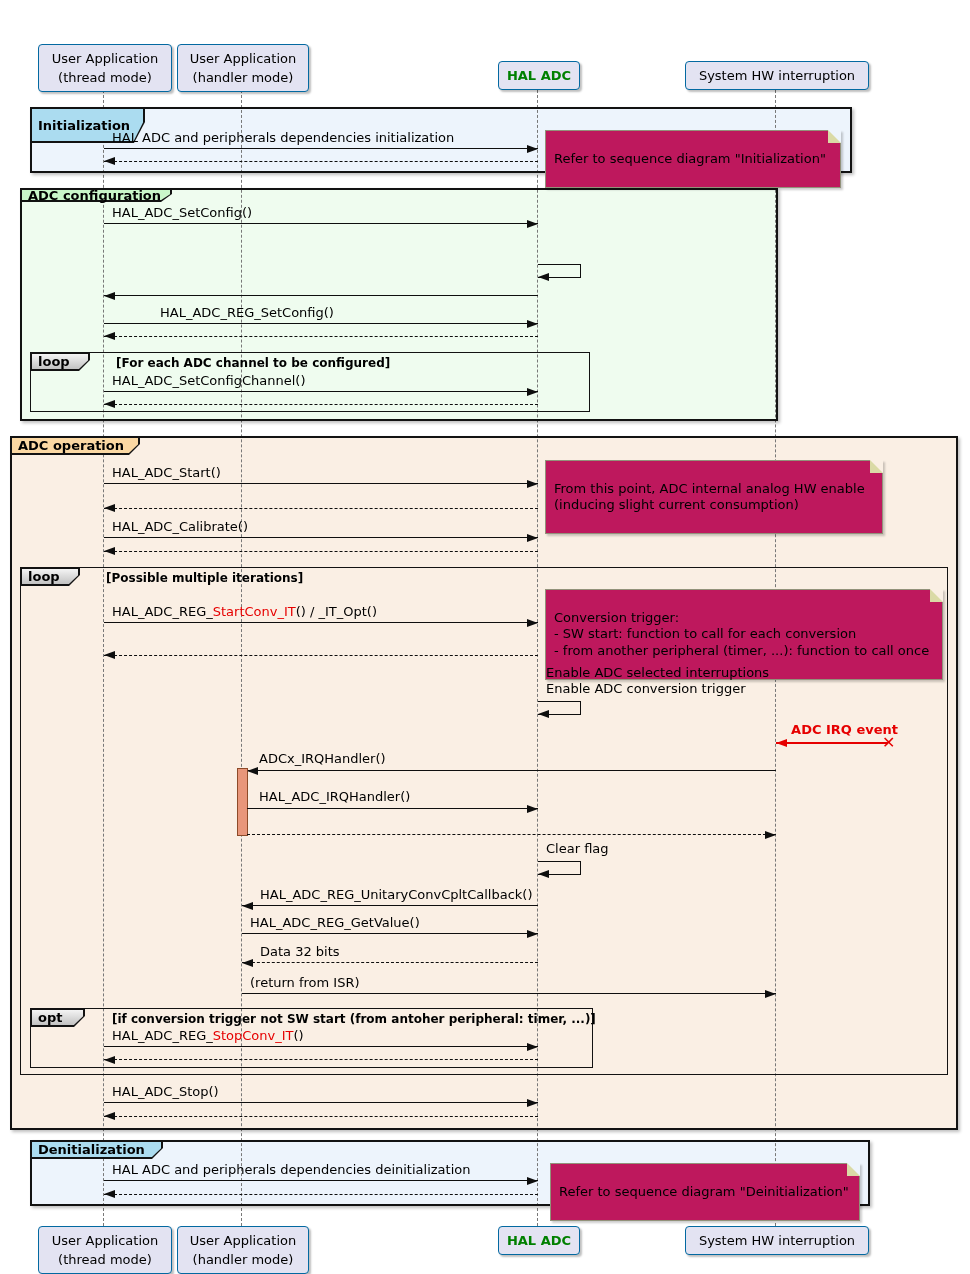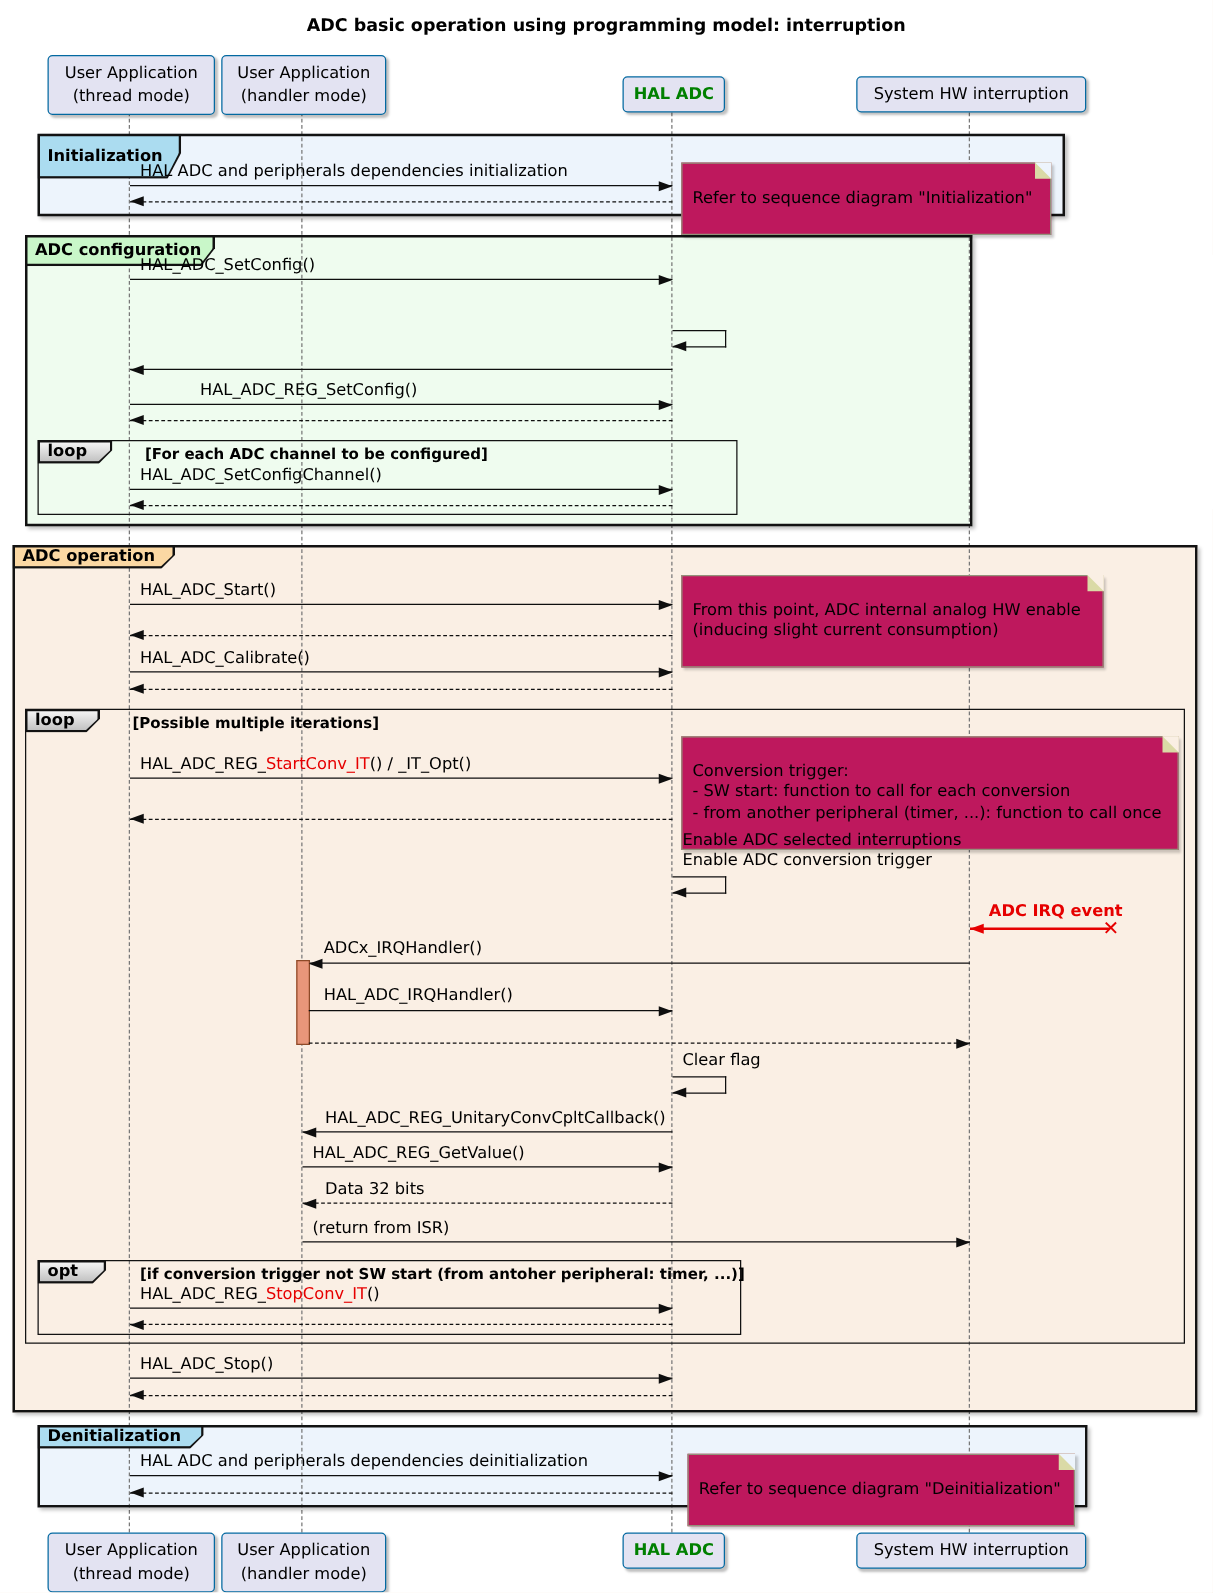--- a/index.html
+++ b/index.html
@@ -43,21 +43,20 @@
         white-space:pre-line;box-shadow:2px 2px 2px rgba(0,0,0,.2);z-index:5;}
   .note-fold{position:absolute;top:-1px;right:-1px;width:0;height:0;border-style:solid;border-width:0 13px 13px 0;}
   
   .activation{background:#E8967A;border:1px solid #8D4A28;z-index:4;}
 </style>
 </head>
 <body>
 
 <div id="canvas">
 
-  <div class="abs title">ADC basic operation using programming model: interruption</div>
 
   <div class="abs ffill" style="left:30px;top:107px;width:822px;height:66px;background:#EDF4FC;"></div>
   <div class="abs ffill" style="left:20px;top:188px;width:758px;height:233px;background:#EFFCEF;"></div>
   <div class="abs ffill" style="left:10px;top:436px;width:948px;height:694px;background:#FAEFE4;"></div>
   <div class="abs ffill" style="left:30px;top:1140px;width:840px;height:66px;background:#EDF4FC;"></div>
 
   <div class="abs lifeline" style="left:103px;top:90px;height:1136px;"></div>
   <div class="abs lifeline" style="left:241px;top:90px;height:1136px;"></div>
   <div class="abs lifeline" style="left:537px;top:90px;height:1136px;"></div>
   <div class="abs lifeline" style="left:775px;top:90px;height:1136px;"></div>
@@ -69,21 +68,21 @@
 
   <div class="abs iframe" style="left:30px;top:352px;width:558px;height:58px;"></div>
   <div class="abs iframe" style="left:20px;top:567px;width:926px;height:506px;"></div>
   <div class="abs iframe" style="left:30px;top:1008px;width:561px;height:58px;"></div>
 
   <div class="abs ftab" style="left:30px;top:107px;width:115px;height:36px;">
     <div class="tab-bg"></div>
     <div class="tab-fg" style="background:#ABDCF0;"></div>
     <div class="tab-label">Initialization</div>
   </div>
-  <div class="abs ftab" style="left:20px;top:188px;width:152px;height:25px;">
+  <div class="abs ftab" style="left:20px;top:188px;width:152px;height:14px;">
     <div class="tab-bg"></div>
     <div class="tab-fg" style="background:#C9F7C9;"></div>
     <div class="tab-label">ADC configuration</div>
   </div>
   <div class="abs ftab" style="left:10px;top:436px;width:130px;height:19px;">
     <div class="tab-bg"></div>
     <div class="tab-fg" style="background:#FBD8A3;"></div>
     <div class="tab-label">ADC operation</div>
   </div>
   <div class="abs ftab" style="left:30px;top:1140px;width:133px;height:19px;">

